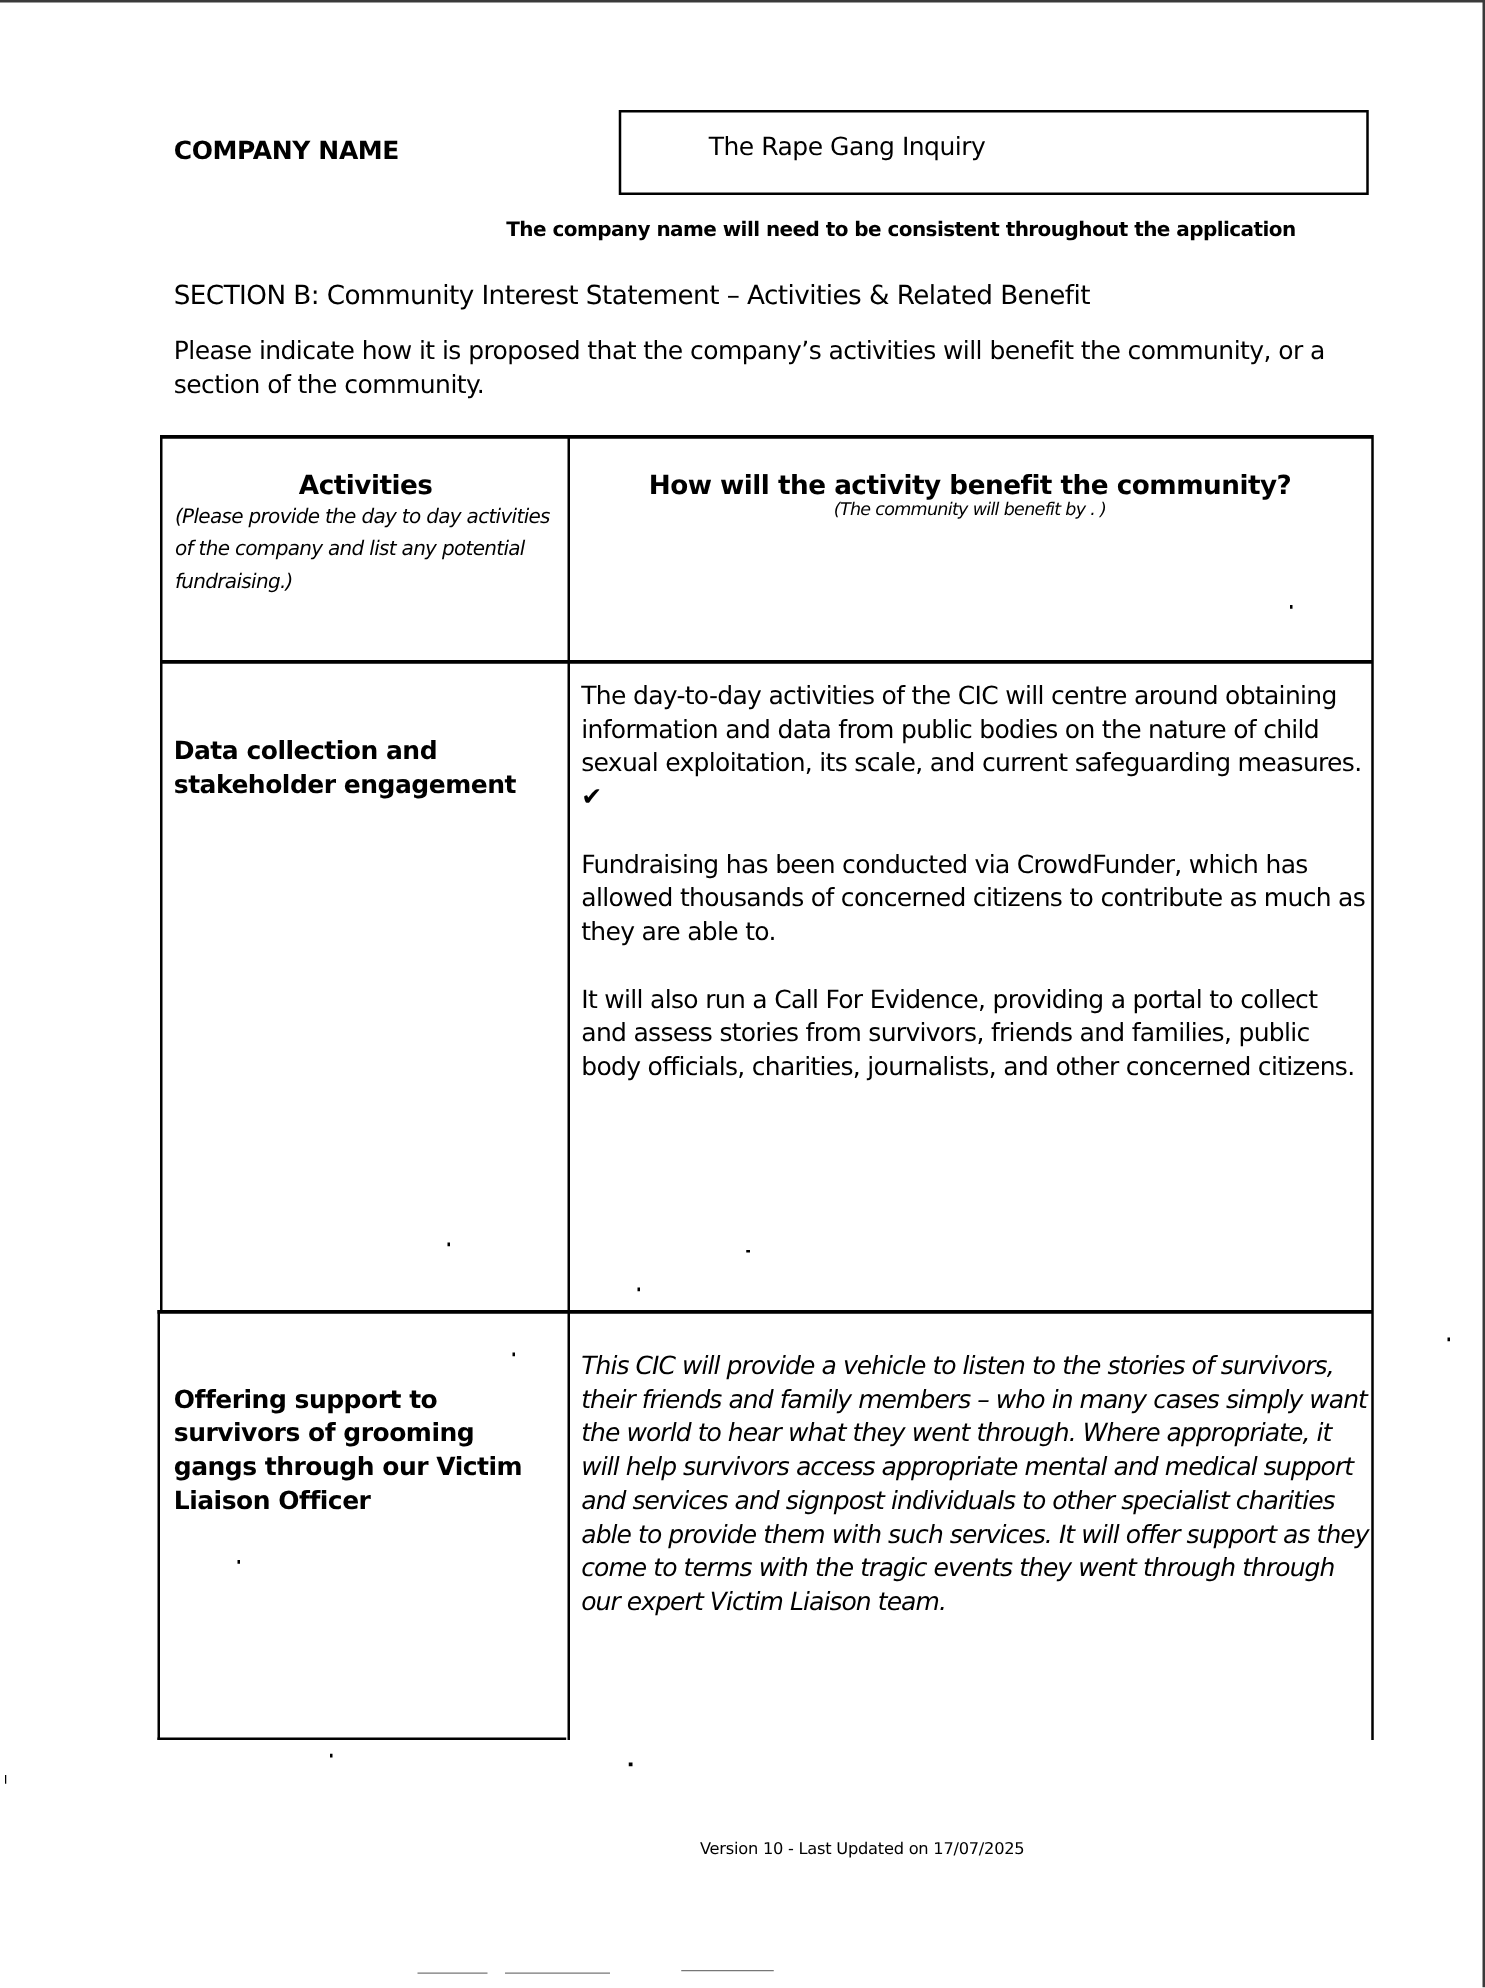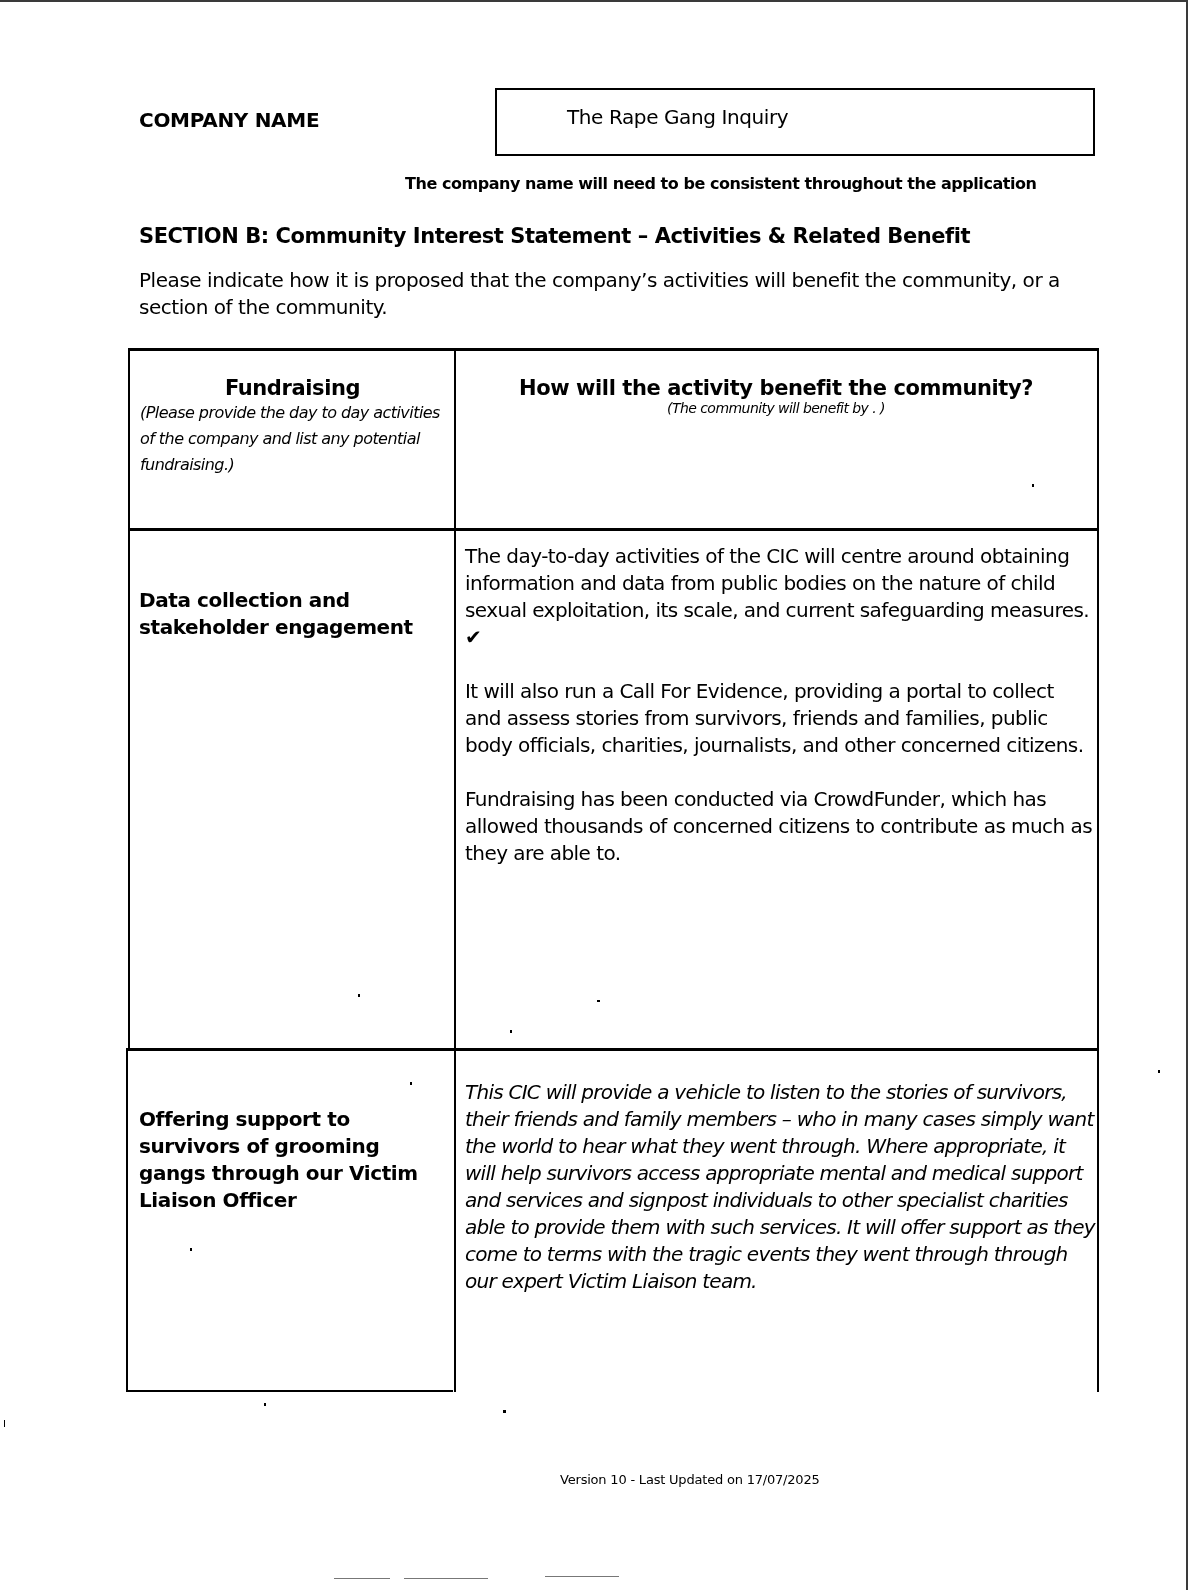--- a/index.html
+++ b/index.html
@@ -22,21 +22,21 @@
       border: 2px solid #000; box-sizing: border-box;
       font-size: 20px; letter-spacing: -0.4px;
       padding-left: 70px; line-height: 54px; white-space: nowrap;
     }
     .company-note {
       position: absolute; left: 405px; top: 174px; width: 700px;
       font-weight: bold; font-size: 16px; letter-spacing: -0.45px; white-space: nowrap;
     }
     .section-title {
       position: absolute; left: 139px; top: 224px;
-      font-weight: bold; font-size: 21px; letter-spacing: -0.45px; white-space: nowrap;
+      font-weight: normal; font-size: 21px; letter-spacing: -0.45px; white-space: nowrap;
     }
     .section-intro {
       position: absolute; left: 139px; top: 267px; width: 960px;
       font-size: 20px; line-height: 27px; letter-spacing: -0.45px;
     }
     .tbl-line { position: absolute; background: #000; }
     .cell-text { position: absolute; }
     .head-activities {
       left: 130px; top: 376px; width: 325px; text-align: center;
     }
@@ -83,33 +83,33 @@
   <div class="tbl-line" style="left:128px; top:348px; width:970px; height:3px;"></div>
   <div class="tbl-line" style="left:128px; top:528px; width:970px; height:3px;"></div>
   <div class="tbl-line" style="left:126px; top:1048px; width:972px; height:3px;"></div>
   <div class="tbl-line" style="left:126px; top:1390px; width:327px; height:2px;"></div>
   <div class="tbl-line" style="left:128px; top:348px; width:2px; height:702px;"></div>
   <div class="tbl-line" style="left:126px; top:1048px; width:2px; height:344px;"></div>
   <div class="tbl-line" style="left:454px; top:348px; width:2px; height:1044px;"></div>
   <div class="tbl-line" style="left:1097px; top:348px; width:2px; height:1044px;"></div>
 
   <div class="cell-text head-activities">
-    <div class="h">Fundraising</div>
+    <div class="h">Activities</div>
     <div class="sub">(Please provide the day to day activities of the company and list any potential fundraising.)</div>
   </div>
   <div class="cell-text head-benefit">
     <div class="h">How will the activity benefit the community?</div>
     <div class="sub">(The community will benefit by . )</div>
   </div>
 
   <div class="cell-text row-activity" style="top:587px;">Data collection and stakeholder engagement</div>
   <div class="cell-text row-benefit" style="top:543px;">
     <p>The day-to-day activities of the CIC will centre around obtaining information and data from public bodies on the nature of child sexual exploitation, its scale, and current safeguarding measures. ✔</p>
+    <p>Fundraising has been conducted via CrowdFunder, which has allowed thousands of concerned citizens to contribute as much as they are able to.</p>
     <p>It will also run a Call For Evidence, providing a portal to collect and assess stories from survivors, friends and families, public body officials, charities, journalists, and other concerned citizens.</p>
-    <p>Fundraising has been conducted via CrowdFunder, which has allowed thousands of concerned citizens to contribute as much as they are able to.</p>
   </div>
 
   <div class="cell-text row-activity" style="top:1106px;">Offering support to survivors of grooming gangs through our Victim Liaison Officer</div>
   <div class="cell-text row-benefit italic" style="top:1079px;">
     <p>This CIC will provide a vehicle to listen to the stories of survivors, their friends and family members – who in many cases simply want the world to hear what they went through. Where appropriate, it will help survivors access appropriate mental and medical support and services and signpost individuals to other specialist charities able to provide them with such services. It will offer support as they come to terms with the tragic events they went through through our expert Victim Liaison team.</p>
   </div>
 </div>
 
 <div class="stray" style="left:358px; top:994px; width:2px; height:3px;"></div>
 <div class="stray" style="left:597px; top:1000px; width:3px; height:2px;"></div>

